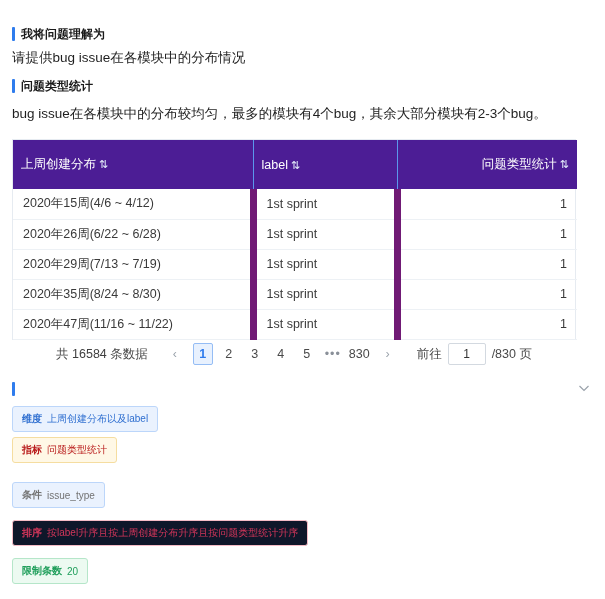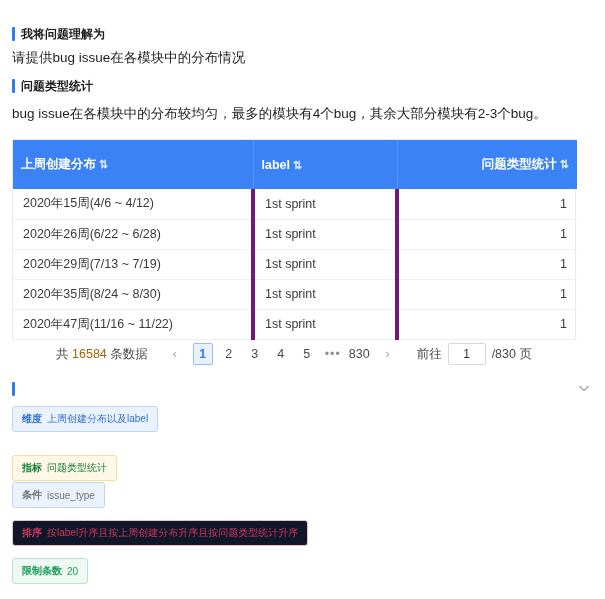--- a/index.html
+++ b/index.html
@@ -65,44 +65,44 @@
     border: 1px solid #e6ebf1;
     border-bottom: none;
     box-sizing: border-box;
   }
   table {
     border-collapse: collapse;
     width: 100%;
     table-layout: fixed;
   }
   thead th {
-    background: #3b82f6;
+    background: #4c1d95;
     color: #ffffff;
     font-size: 12.5px;
-    font-weight: bold;
+    font-weight: normal;
     height: 36px;
     text-align: center;
     border-right: 1px solid #5b97ec;
     padding: 16px 8px;
     box-sizing: border-box;
   }
   thead th:last-child { border-right: none; }
   .sort-ico {
     display: inline-block;
     margin-left: 3px;
     font-size: 11px;
     line-height: 1;
     color: #e4eefc;
   }
   tbody td {
     height: 30px;
     font-size: 12.5px;
     color: #3a3a3a;
     border-bottom: 1px solid #edf1f5;
-    border-right: 4px solid #701a75;
+    border-right: 7px solid #701a75;
     padding: 0 10px;
     box-sizing: border-box;
     white-space: nowrap;
     overflow: hidden;
   }
   tbody td:last-child { border-right: none; }
   .c0 { width: 240px; text-align: left; }
   .c1 { width: 144px; text-align: left; }
   .c2 { width: 180px; text-align: right; }
 
@@ -113,21 +113,21 @@
     top: 340px;
     width: 564px;
     height: 28px;
     display: flex;
     align-items: center;
     justify-content: center;
     font-size: 12.5px;
     color: #494949;
   }
   .total { margin-right: 12px; }
-  .total .num { color: #a16207; }
+  .total .num { color: #404040; }
   .pg {
     min-width: 20px;
     height: 22px;
     line-height: 22px;
     text-align: center;
     margin: 0 3px;
     color: #494949;
     cursor: pointer;
   }
   .pg.arrow { color: #9aa2ab; padding: 0 2px; }
@@ -181,24 +181,24 @@
     white-space: nowrap;
   }
   .tag .k { font-weight: bold; margin-right: 5px; }
   .tag-dim {
     top: 406px;
     background: #eaf2fe;
     border: 1px solid #bcd6fa;
     color: #2f6fd0;
   }
   .tag-metric {
-    top: 455px;
+    top: 437px;
     background: #fff8e6;
     border: 1px solid #f5dda0;
-    color: #15803d;
+    color: #b91c1c;
   }
   .tag-cond {
     top: 482px;
     background: #eaf2fe;
     border: 1px solid #bcd6fa;
     color: #737373;
   }
   .tag-sort {
     top: 520px;
     background: #0f172a;

